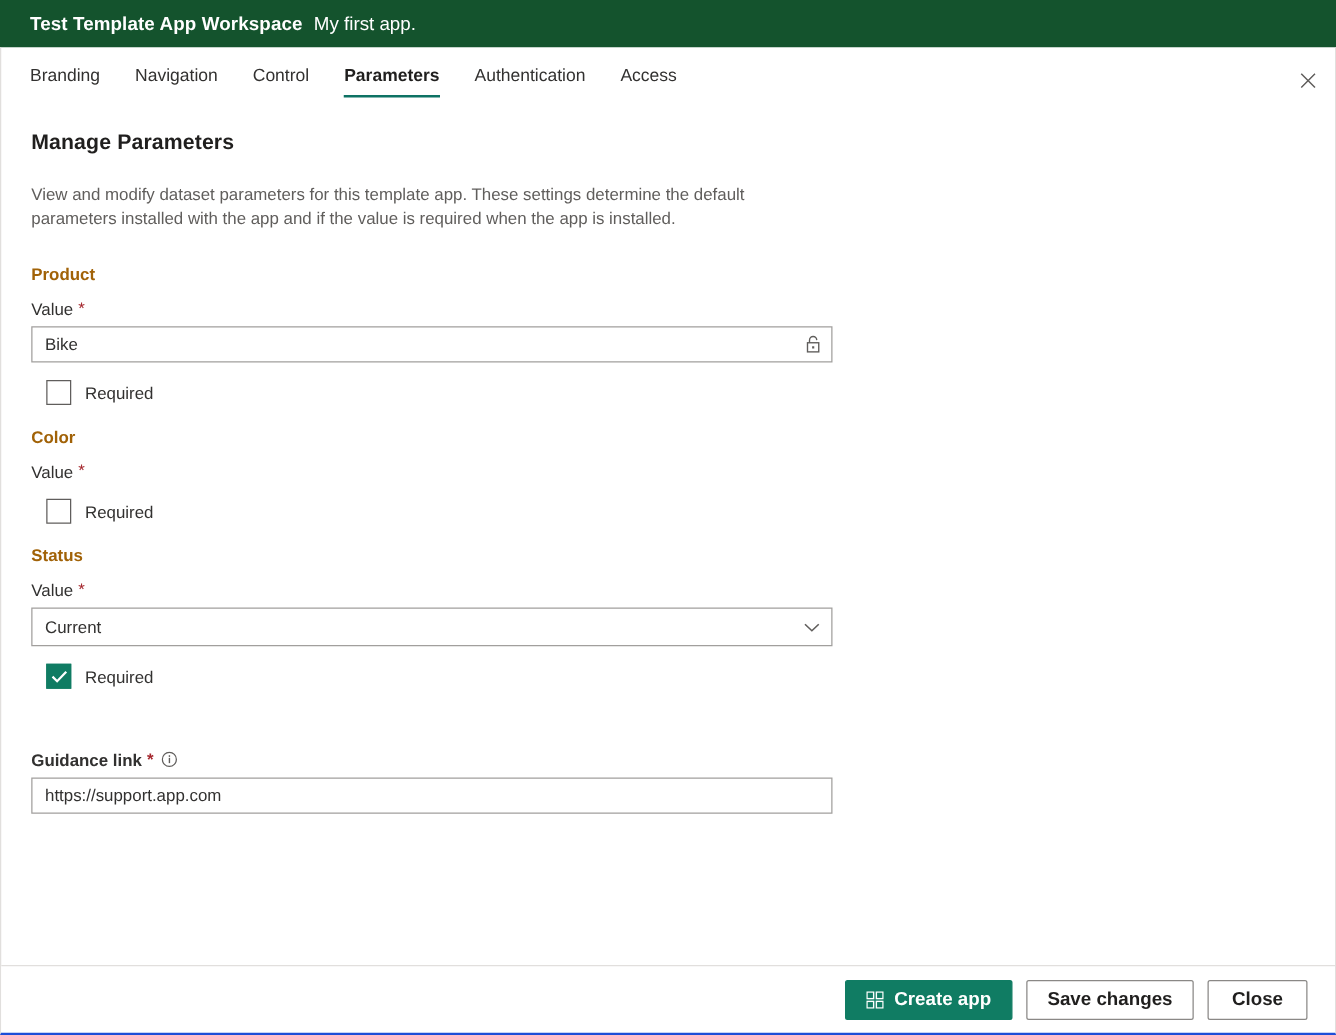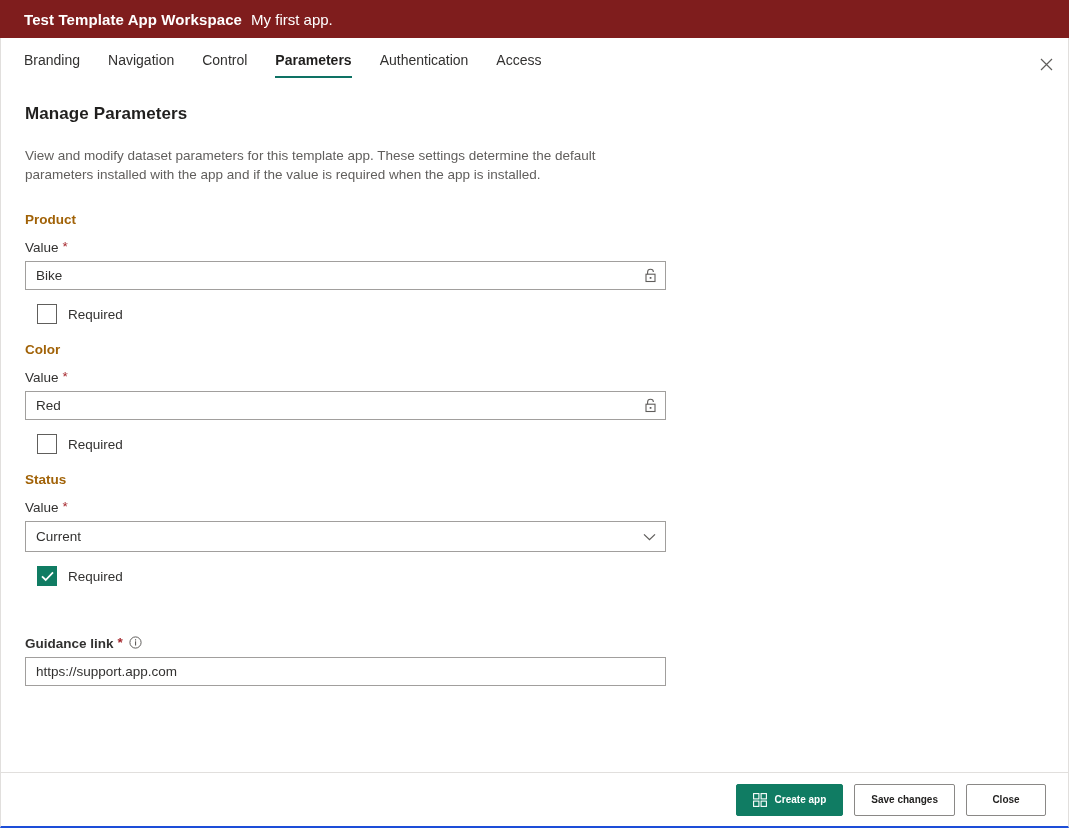--- a/index.html
+++ b/index.html
@@ -19,21 +19,21 @@
     width: 1069px;
     height: 828px;
     background: #ffffff;
     display: flex;
     flex-direction: column;
   }
 
   
   .titlebar {
     height: 38px;
-    background: #7f1d1d;
+    background: #14532d;
     display: flex;
     align-items: center;
     padding: 0 0 0 24px;
     flex: 0 0 auto;
   }
   .titlebar-workspace {
     color: #ffffff;
     font-size: 15px;
     font-weight: bold;
     letter-spacing: .1px;
@@ -238,21 +238,21 @@
     align-items: center;
     justify-content: flex-end;
     padding: 0 22px;
     gap: 11px;
     background: #ffffff;
   }
   .btn {
     height: 32px;
     min-width: 80px;
     font-family: inherit;
-    font-size: 10px;
+    font-size: 15px;
     border-radius: 2px;
     display: inline-flex;
     align-items: center;
     justify-content: center;
     gap: 8px;
     cursor: pointer;
     padding: 0 16px;
     white-space: nowrap;
   }
   .btn-primary {
@@ -325,30 +325,20 @@
           </span>
           <span class="cbox-label">Required</span>
         </div>
       </div>
 
       <div class="param-group">
         <div class="param-name">Color</div>
         <div class="field-label">
           <span>Value</span>
           <span class="req-star">*</span>
-        </div>
-        <div class="input-wrap">
-          <input class="text-input" type="text" value="Red" style="">
-          <span class="input-affix">
-            <svg width="13" height="15" viewBox="0 0 13 15" aria-hidden="true">
-              <path d="M3.6 6.2 V4.1 a2.9 2.9 0 0 1 5.8 0" stroke="#605e5c" stroke-width="1.1" fill="none"></path>
-              <rect x="2" y="6.2" width="9" height="7.3" stroke="#605e5c" stroke-width="1.1" fill="none"></rect>
-              <rect x="5.7" y="9" width="1.7" height="1.8" fill="#605e5c"></rect>
-            </svg>
-          </span>
         </div>
         <div class="checkbox-row">
           <span class="cbox">
             
           </span>
           <span class="cbox-label">Required</span>
         </div>
       </div>
 
       <div class="param-group">

